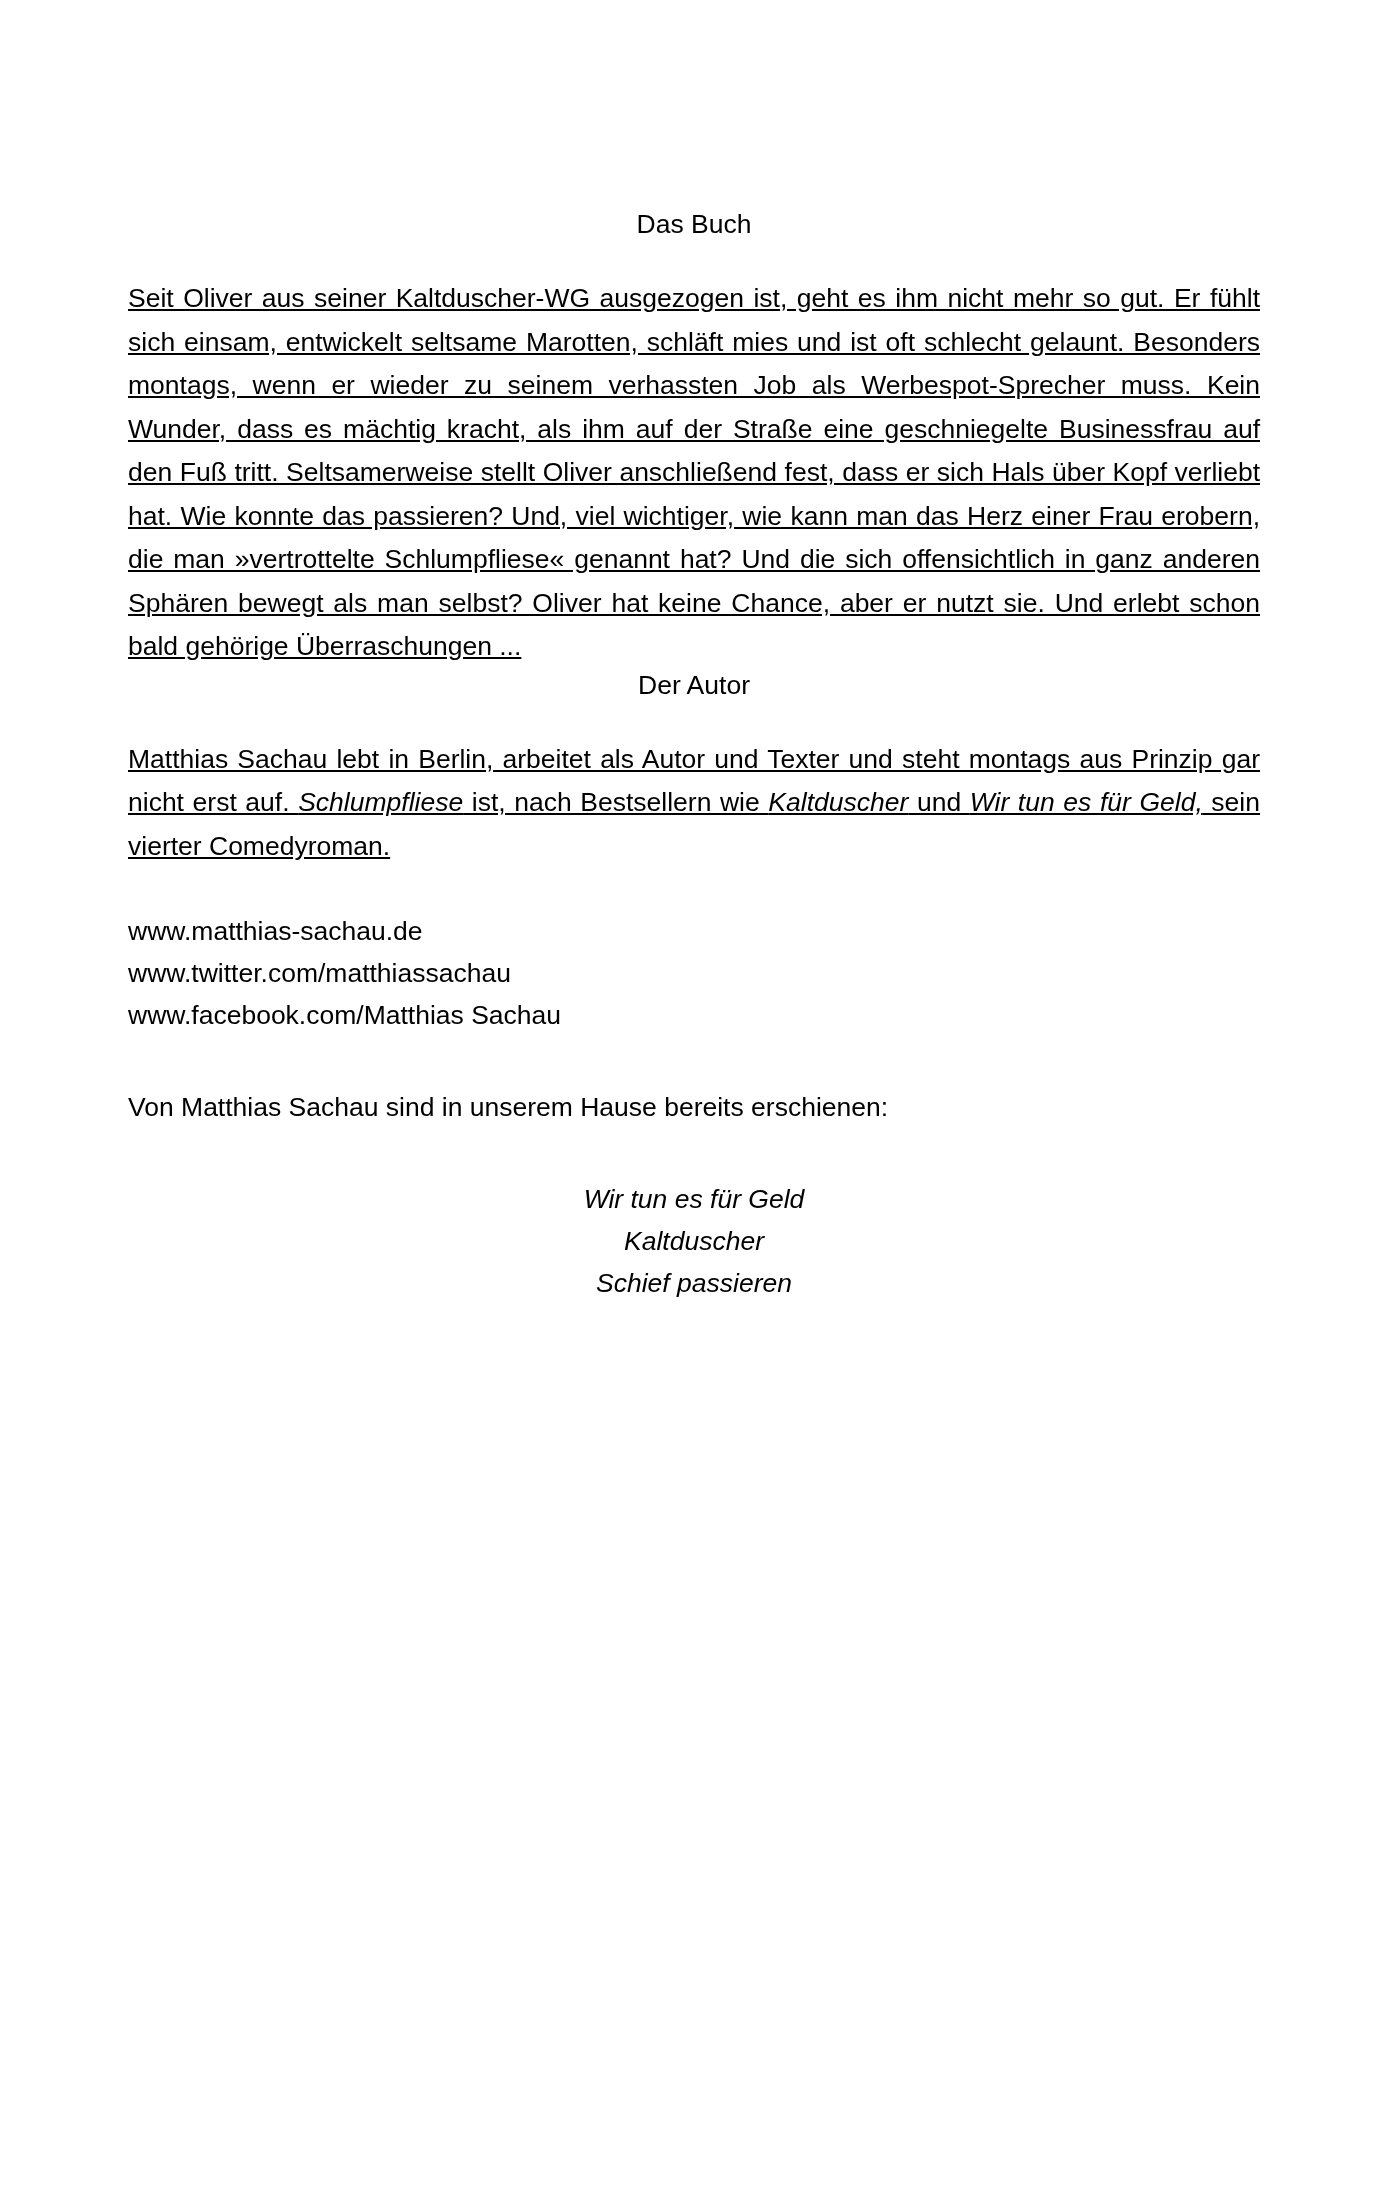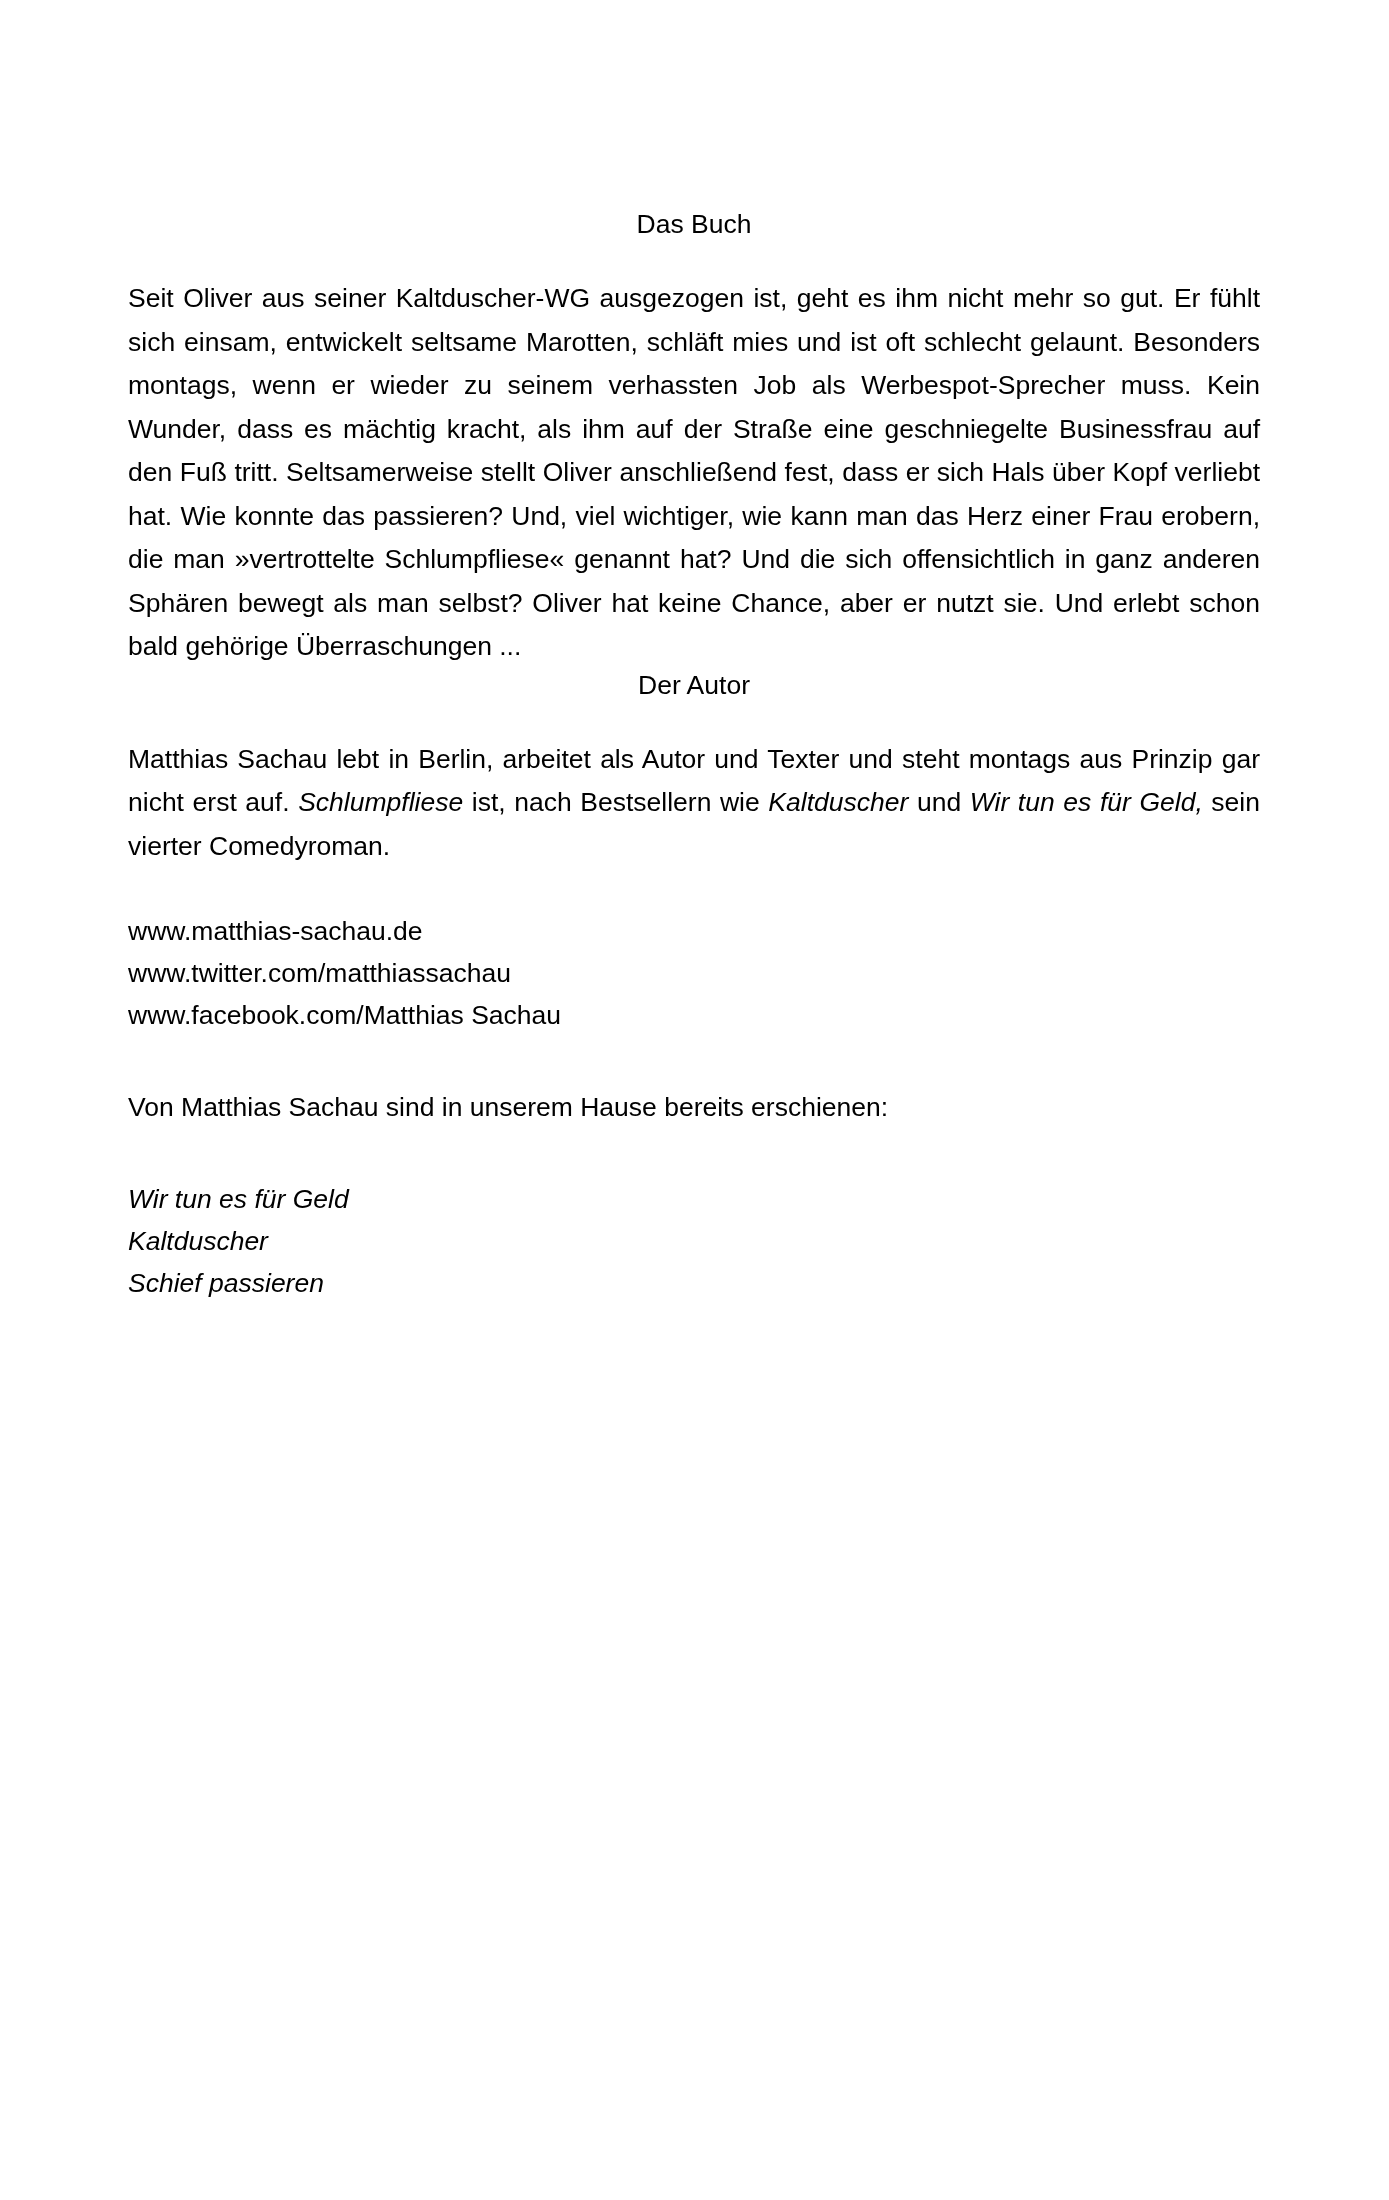--- a/index.html
+++ b/index.html
@@ -40,20 +40,21 @@
     margin-bottom: 36px;
   }
   p.body-text {
     margin: 0;
     font-size: 26.5px;
     line-height: 43.5px;
     text-align: justify;
     text-justify: inter-word;
     font-weight: normal;
     hyphens: none;
+    text-decoration: underline;
   }
   .italic {
     font-style: italic;
   }
   .links-block {
     margin-top: 42px;
     font-size: 26.5px;
     line-height: 42px;
     text-align: left;
   }
@@ -61,20 +62,21 @@
     white-space: nowrap;
   }
   .centered-note {
     margin-top: 50px;
     text-align: left;
     font-size: 26.5px;
     line-height: 42px;
   }
   .titles-list {
     margin-top: 50px;
+    text-align: center;
     font-size: 26.5px;
     line-height: 42px;
     font-style: italic;
   }
   .titles-list div {
     white-space: nowrap;
   }
 </style>
 </head>
 <body>

